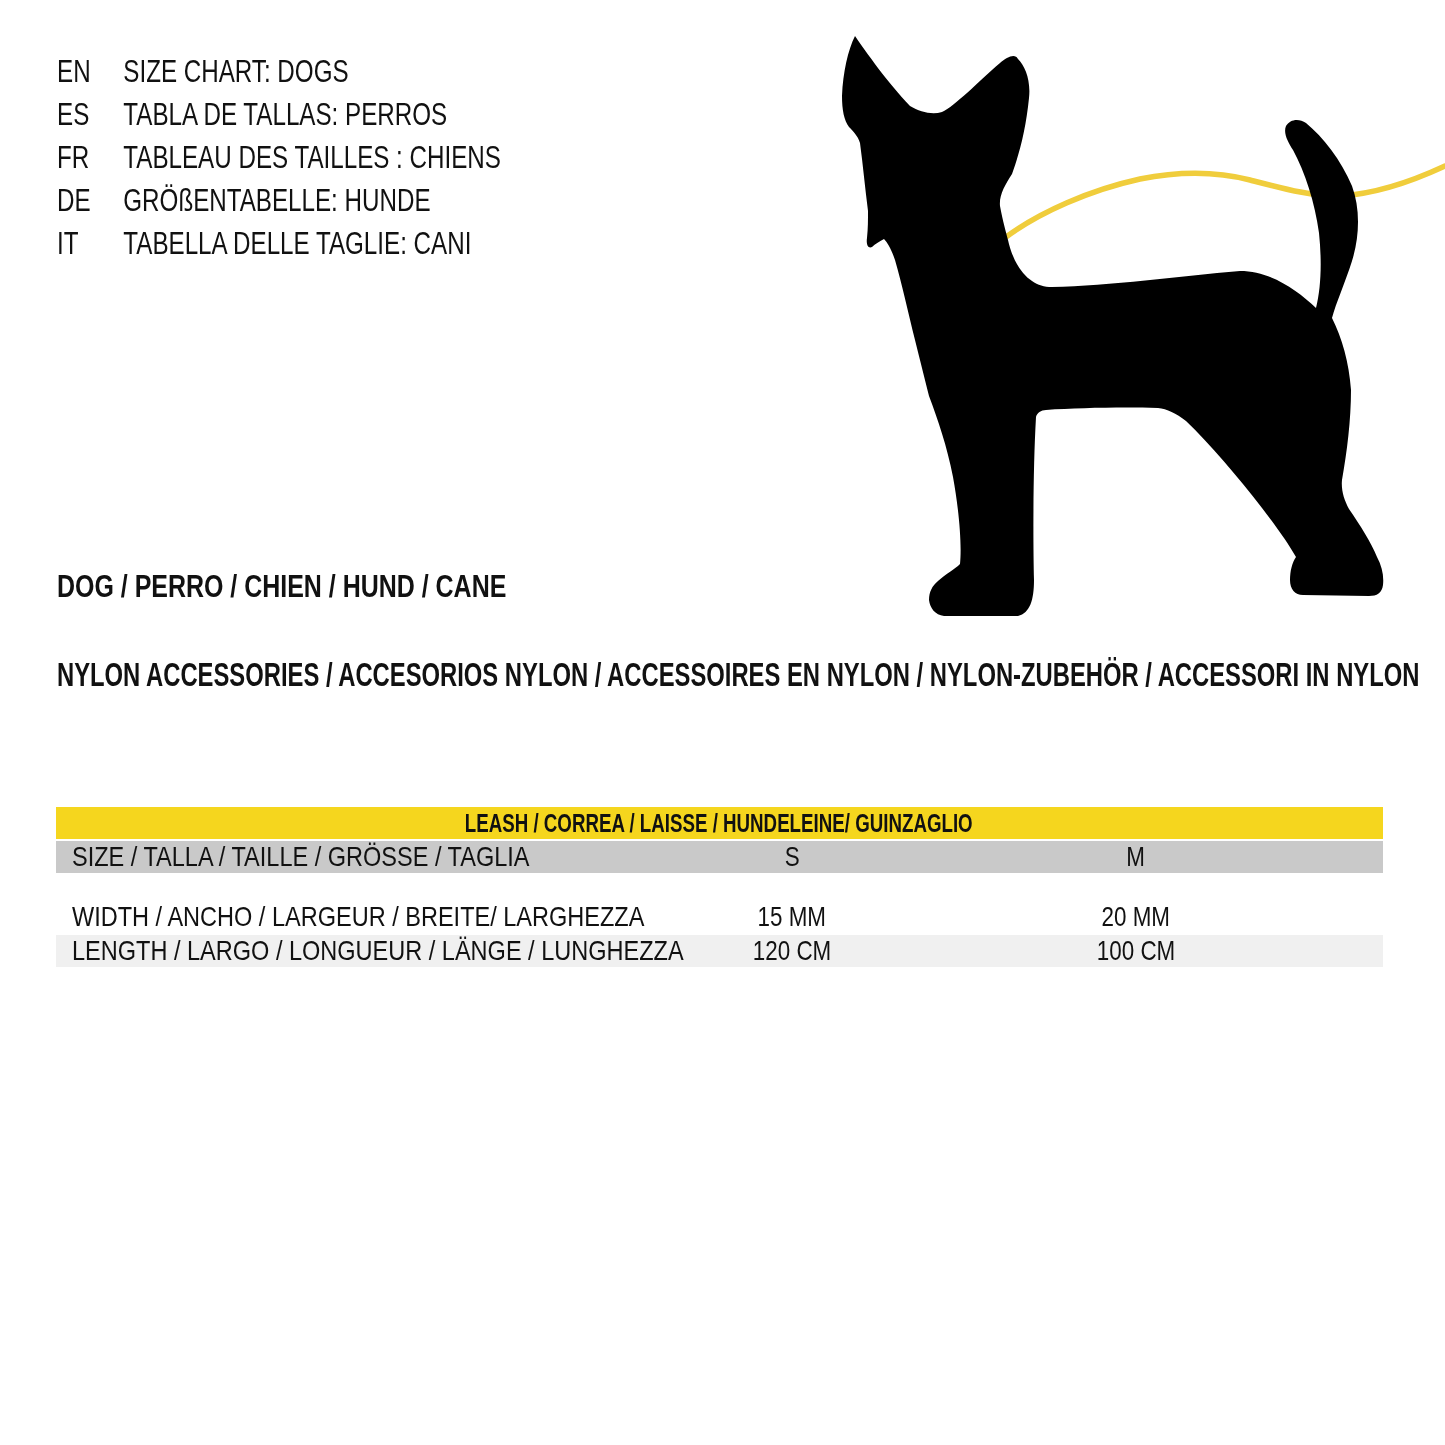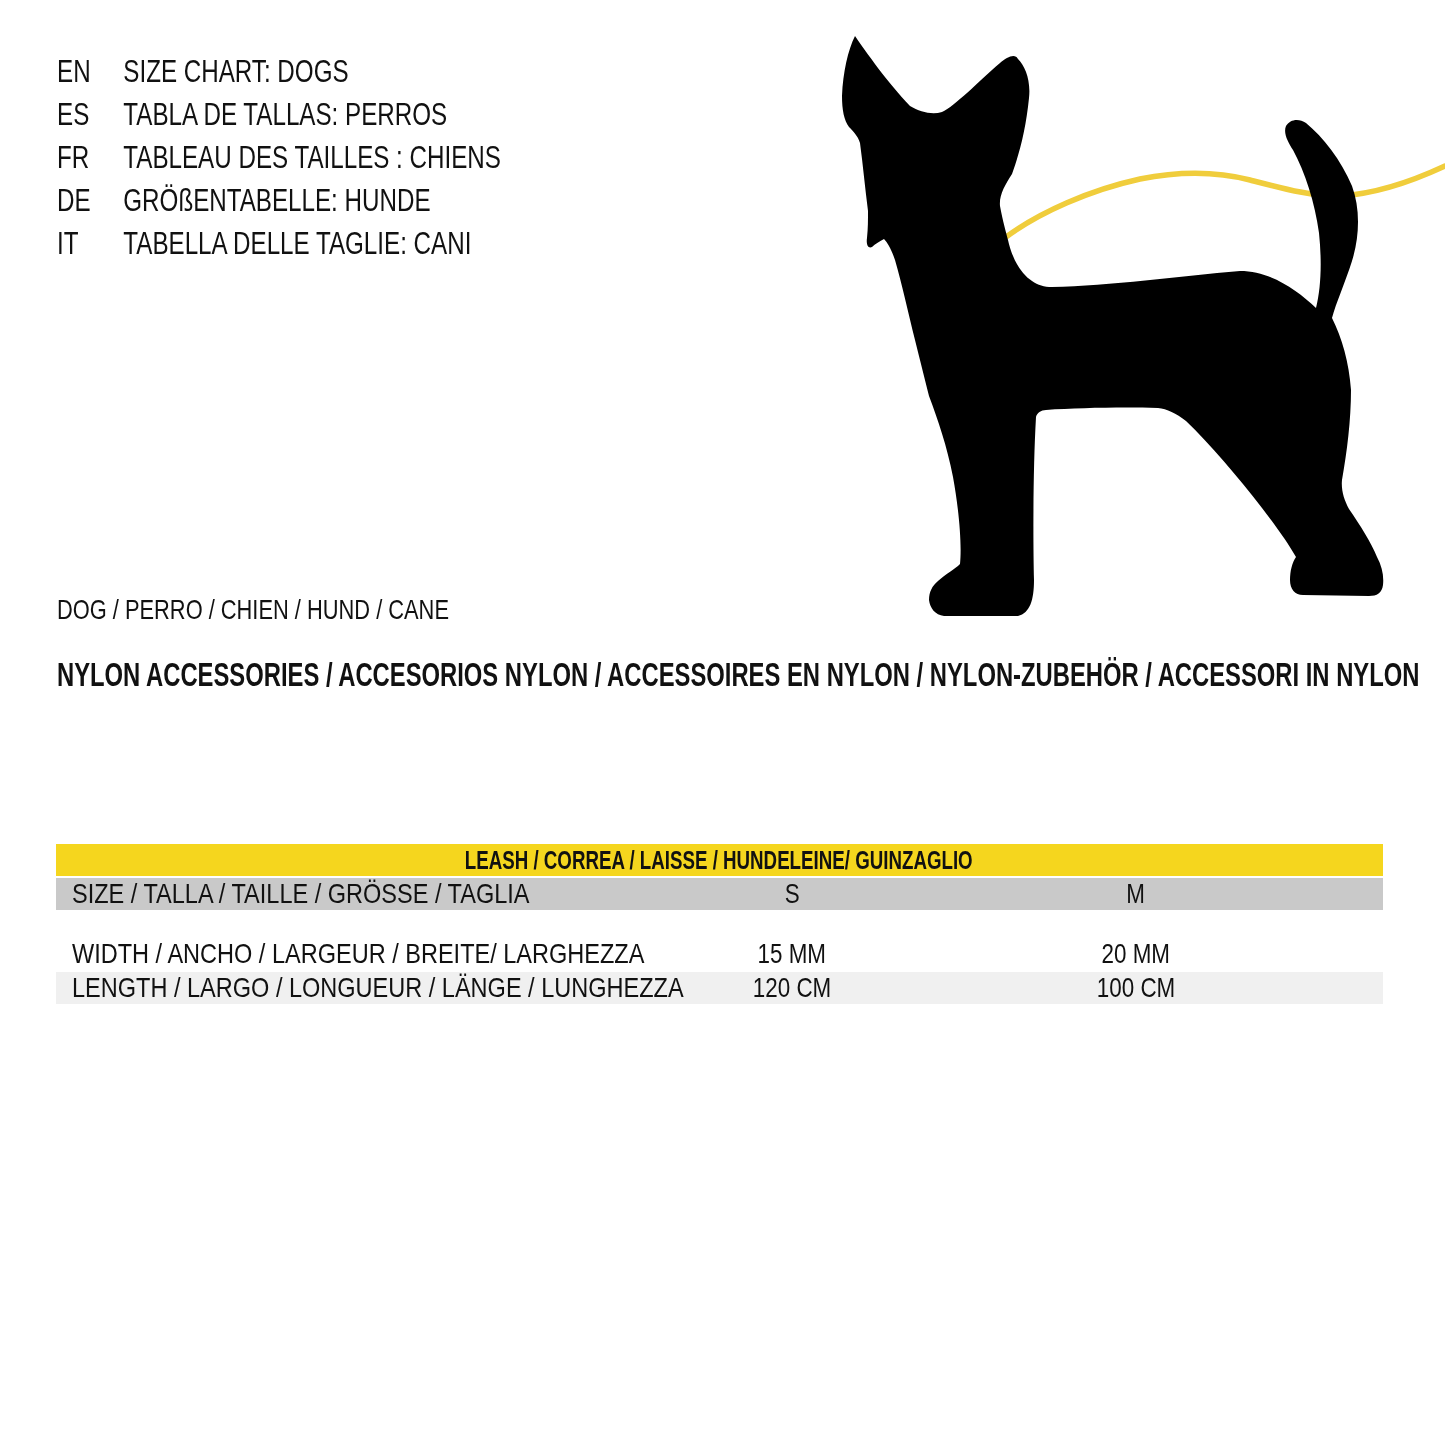--- a/index.html
+++ b/index.html
@@ -18,26 +18,26 @@
   
   .lang-block{position:absolute;left:57px;top:50px;}
   .lang-line{display:flex;height:43px;align-items:center;font-size:31px;
              transform:scaleX(.78);transform-origin:0 50%;white-space:nowrap;}
   .lang-code{width:85px;flex:0 0 85px;}
 
   
   .dog-svg{position:absolute;left:820px;top:20px;}
 
   
-  .dog-caption{position:absolute;left:57px;top:592px;font-size:28px;line-height:36px;}
+  .dog-caption{position:absolute;left:57px;top:568px;font-size:32px;line-height:36px;font-weight:bold;}
   .section-heading{position:absolute;left:57px;top:654px;font-size:34px;line-height:40px;font-weight:bold;}
   .section-heading .cond{transform:scaleX(.70);}
 
   
-  .size-table{position:absolute;left:56px;top:844px;width:1327px;}
+  .size-table{position:absolute;left:56px;top:807px;width:1327px;}
   .t-header{position:relative;height:32px;background:#F5D61E;margin-bottom:2px;
             font-weight:bold;font-size:26px;}
   .t-header .cond-c{transform:scaleX(.72);}
   .t-row{position:relative;height:32px;margin-bottom:2px;font-size:28px;}
   .row-0{background:#C9C9C9;}
   .row-1{background:#FFFFFF;margin-top:28px;}
   .row-2{background:#F0F0F0;}
   .t-label{position:absolute;left:16px;top:0;height:32px;line-height:32px;}
   .t-label .cond{transform:scaleX(.84);}
   .val-anchor{position:absolute;top:0;bottom:0;width:0;display:flex;

